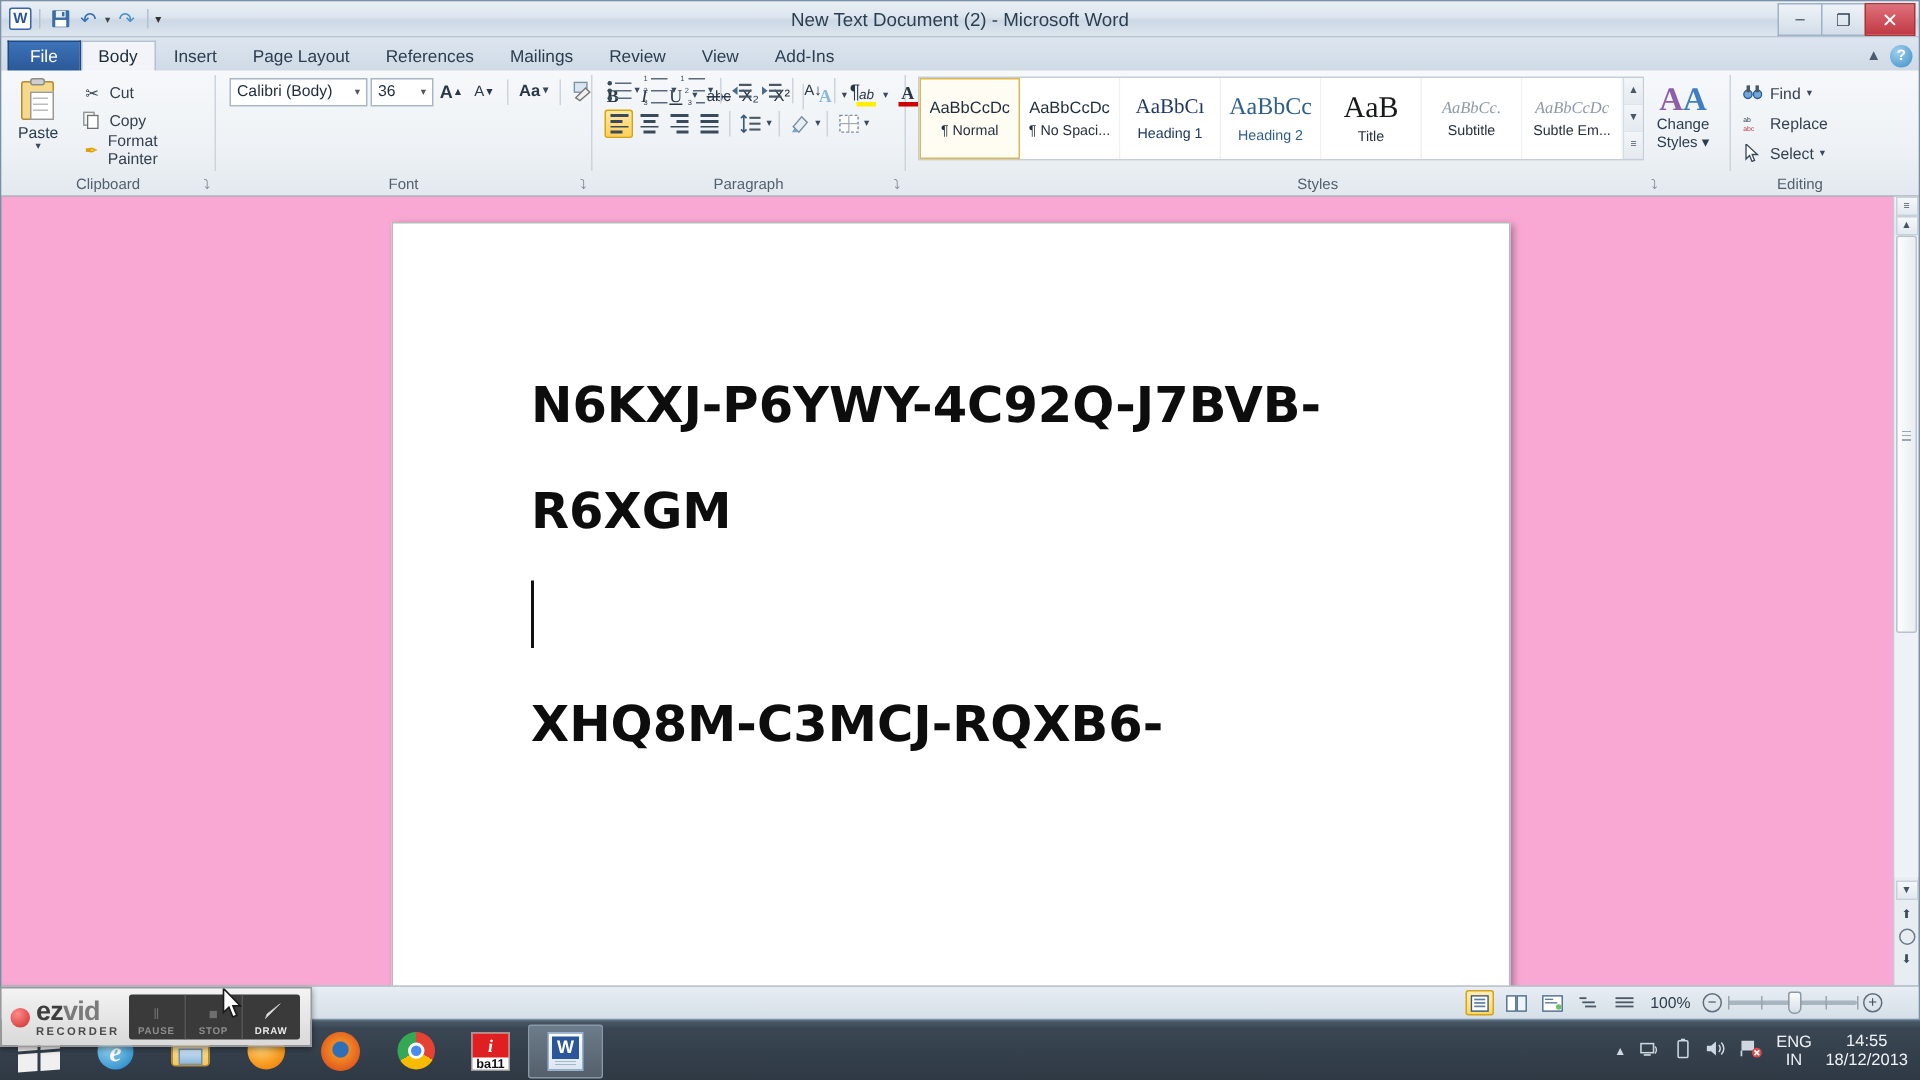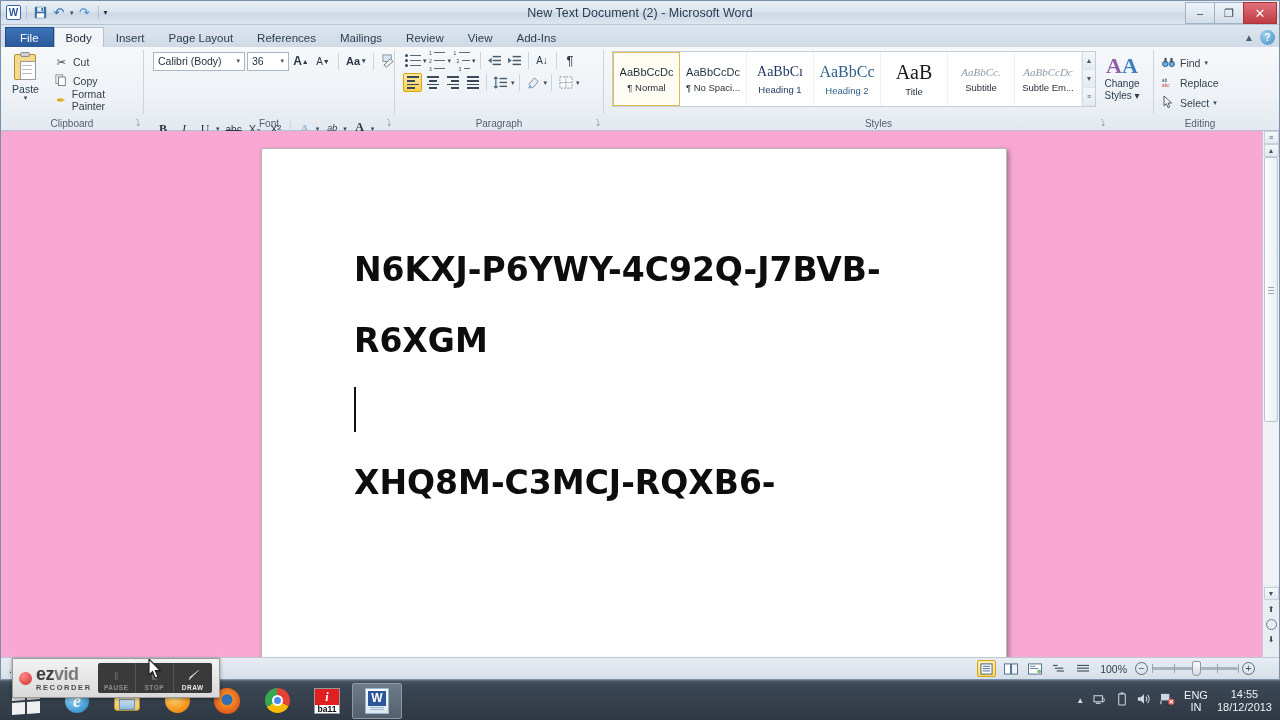--- a/index.html
+++ b/index.html
@@ -217,21 +217,21 @@
   .zoom-slider { display:flex; align-items:center; gap:4px; }
   .zs-track { width:86px; height:3px; background:#a8b4c0; position:relative; border-radius:2px; }
   .zs-tick { position:absolute; top:-3px; width:1px; height:9px; background:#98a5b1; }
   .zs-thumb { position:absolute; left:46%; top:-6px; width:9px; height:15px;
               background:linear-gradient(to bottom,#fbfcfd,#d6dee6); border:1px solid #8c9aa8; border-radius:2px 2px 4px 4px; }
   .zs-circ { width:13px;height:13px;border:1.4px solid #5f6d7b;border-radius:50%;
              display:flex;align-items:center;justify-content:center;font-size:10px;color:#3d4a58;line-height:10px; }
 
   
   .ezvid {
-    position:absolute; left:12px; bottom:22px; width:208px; height:40px;
+    position:absolute; left:0; bottom:22px; width:208px; height:40px;
     background:linear-gradient(to bottom,#f3f3f3,#d9d9d9);
     border:1px solid #9a9a9a; display:flex; align-items:center;
     box-shadow:0 1px 4px rgba(0,0,0,0.4); z-index:40;
   }
   .ez-rec { width:13px;height:13px;border-radius:50%;
             background:radial-gradient(circle at 35% 30%,#ff8a8a,#cc2b2b); margin:0 4px 0 6px; }
   .ez-brand { display:flex; flex-direction:column; line-height:1; }
   .ez-name { font-size:18px; font-weight:bold; letter-spacing:-0.5px; }
   .ez-name .ez1 { color:#3d3d3d; }
   .ez-name .ez2 { color:#7a7a7a; }
@@ -375,21 +375,21 @@
               <span>Format Painter</span>
             </div>
           </div>
         </div>
         <div class="group-label">Clipboard</div>
         <div class="group-launcher">⤵</div>
       </div>
       <div class="group-sep"></div>
 
       <div class="group" style="width:250px">
-        <div class="group-body" style="flex-direction:column; padding-left:6px;gap:45px;">
+        <div class="group-body" style="flex-direction:row; padding-left:6px;">
           <div class="font-row1">
             <div class="combo" style="width:92px">
               <span class="cval">Calibri (Body)</span>
               <span class="carr">▾</span>
             </div>
             <div class="combo" style="width:42px">
               <span class="cval">36</span>
               <span class="carr">▾</span>
             </div>
             <div class="fbtn" style="font-weight:bold">

